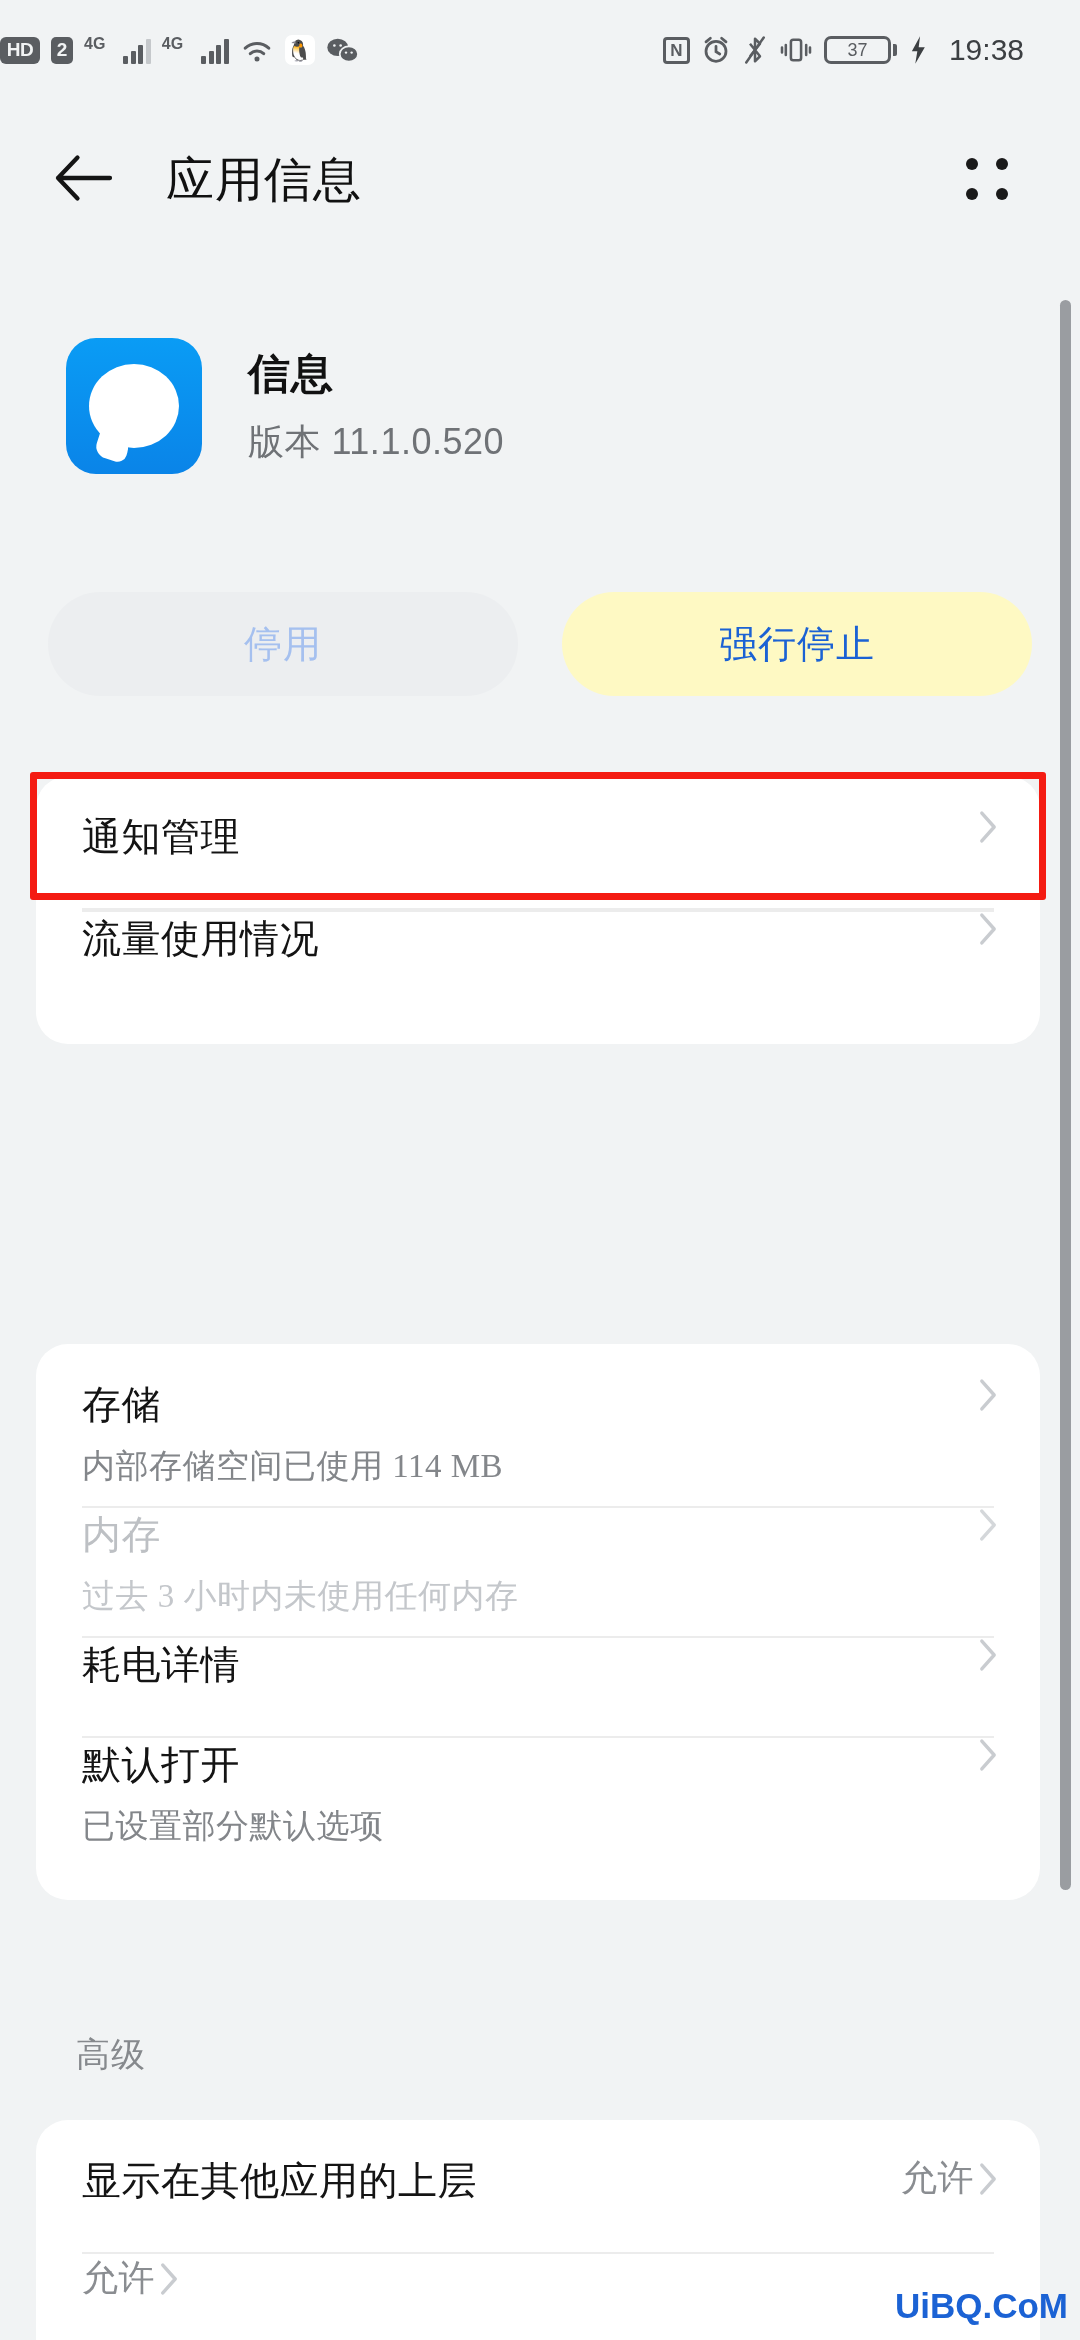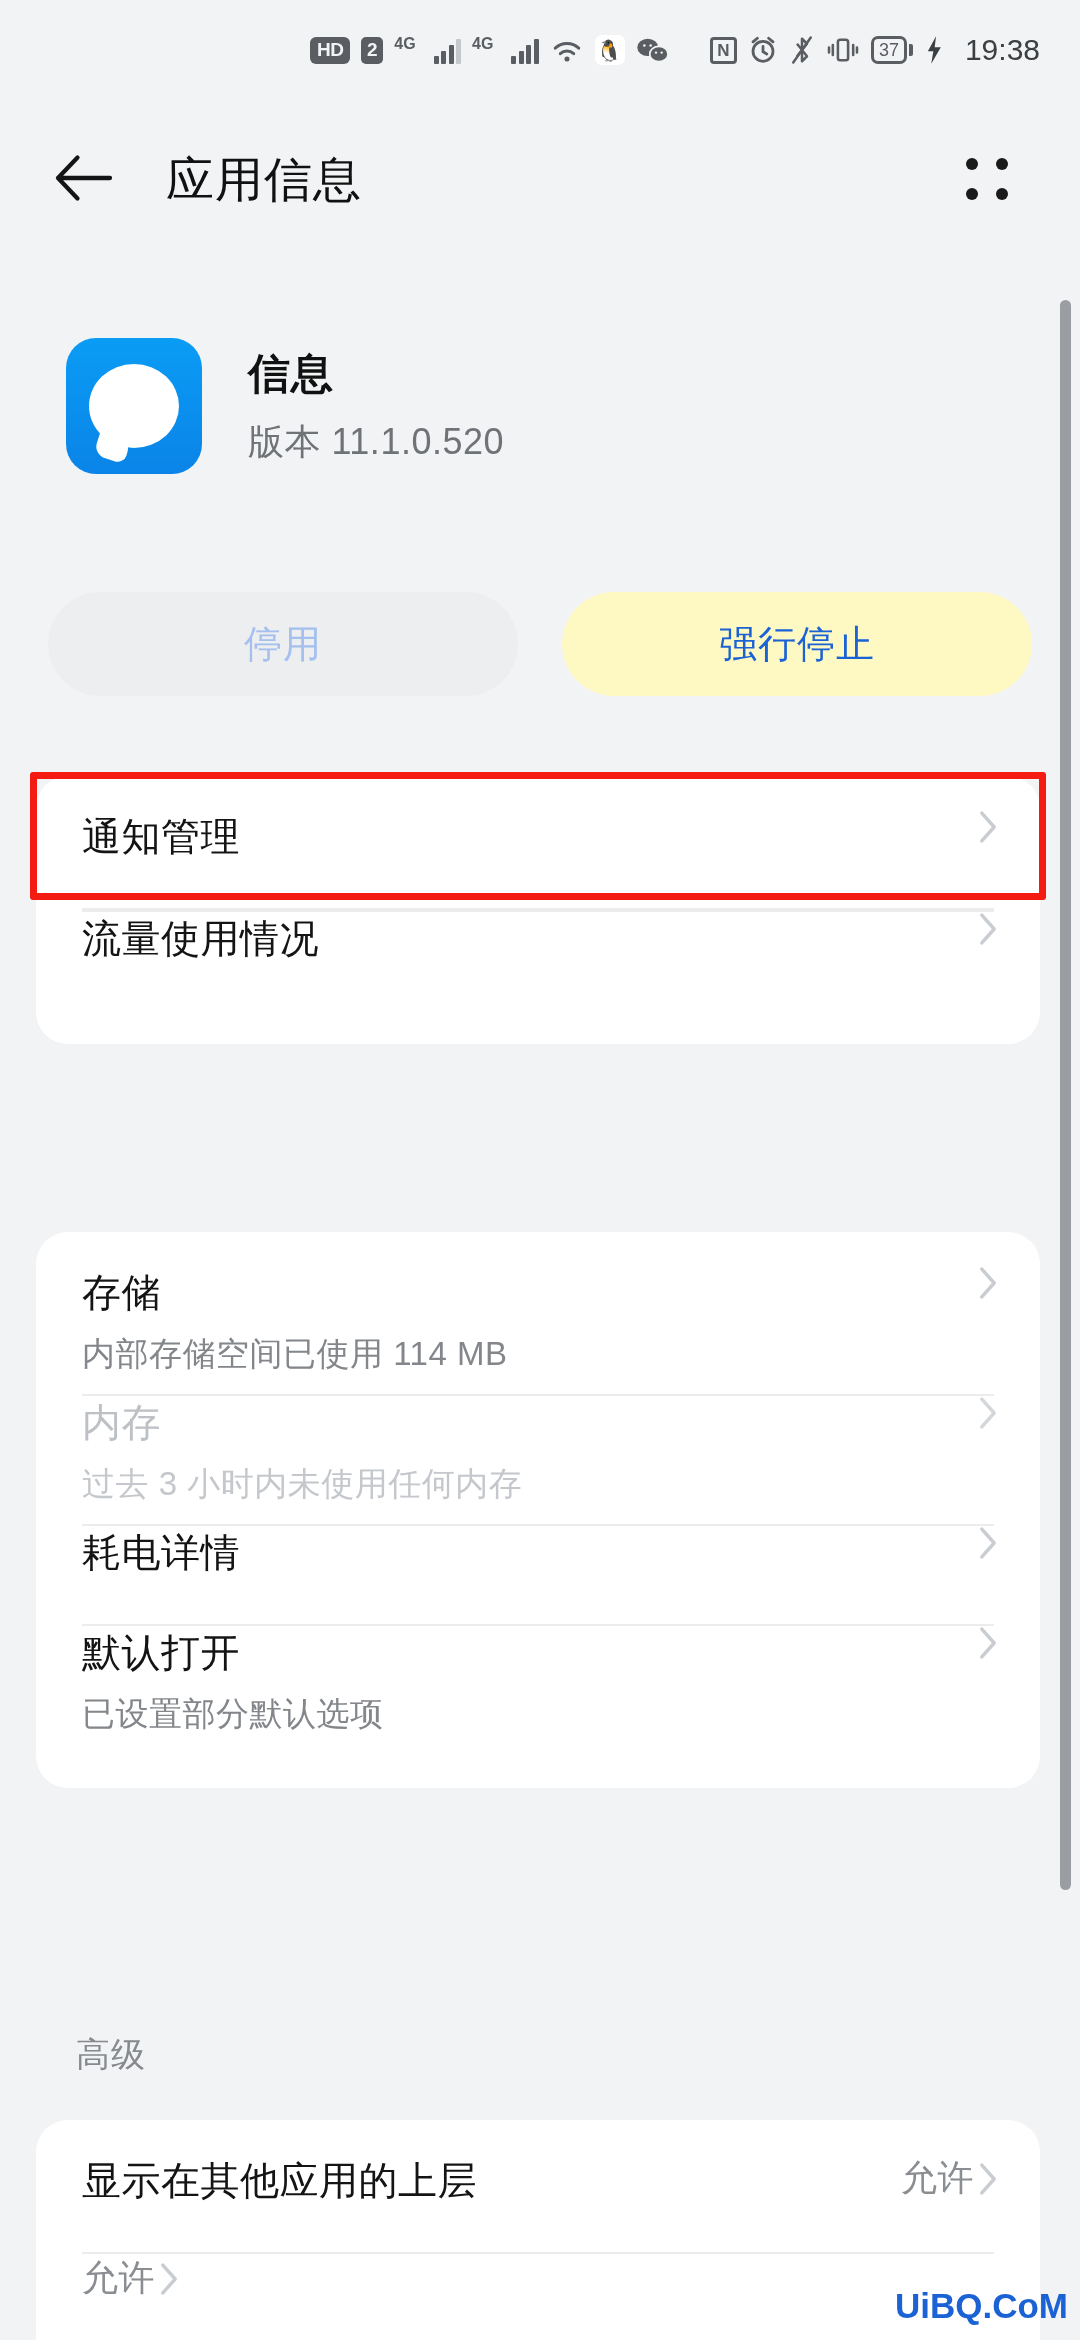--- a/index.html
+++ b/index.html
@@ -12,22 +12,22 @@
   .phone {
     position: relative;
     width: 1080px; height: 2340px;
     background: #f1f3f4;
   }
 
   
   .status-bar {
     position: absolute; top: 0; left: 0;
     width: 1080px; height: 100px;
-    display: flex; align-items: center; justify-content: flex-end;
-    padding-right: 40px;
+    display: flex; align-items: center; justify-content: space-between;
+    padding-right: 56px;
     gap: 0px;
   }
   .sb-group { display: flex; align-items: center; gap: 11px; }
   .sb-icon { display: flex; align-items: flex-end; color: #5a5d61; }
 
   .hd-badge {
     display: inline-flex; align-items: center; justify-content: center;
     background: #5a5d61; color: #f1f3f4;
     border-radius: 6px;
     font-size: 19px; font-weight: bold;
@@ -58,21 +58,21 @@
   }
   .nfc-badge {
     width: 27px; height: 27px; border: 3px solid #5a5d61; border-radius: 4px;
     display:flex; align-items:center; justify-content:center;
     font-size: 17px; font-weight: bold; color: #5a5d61; line-height: 1;
   }
   .battery {
     display: flex; align-items: center;
   }
   .battery-body {
-    width: 36px; height: 28px; border: 3px solid #5a5d61; border-radius: 7px;
+    width: 67px; height: 28px; border: 3px solid #5a5d61; border-radius: 7px;
     display: flex; align-items: center; justify-content: center;
     font-size: 18px; color: #5a5d61; font-weight: 500;
   }
   .battery-cap {
     width: 4px; height: 12px; background: #5a5d61; border-radius: 0 2px 2px 0;
     margin-left: 2px;
   }
   .clock {
     font-size: 30px; color: #3c3f42; margin-left: 10px; letter-spacing: 0px;
     font-weight: 400;
@@ -137,21 +137,21 @@
   }
   .action-btn.disabled { background: #eceef0; color: #a5c0ef; }
   .action-btn.primary  { background: #fef9c3; color: #1b62d4; font-weight: 500; }
 
   
   .card {
     position: absolute; left: 36px; width: 1004px;
     background: #ffffff; border-radius: 32px;
   }
   #card-1 { top: 776px; }
-  #card-2 { top: 1232px; }
+  #card-2 { top: 1344px; font-family: Liberation Serif, serif; }
   #card-3 { top: 2120px; }
 
   .row {
     position: relative;
     display: flex; align-items: flex-start; justify-content: space-between;
     padding: 0 42px 0 46px;
     min-height: 98px;
   }
   .row-tall { min-height: 128px; }
   .row-texts { display: flex; flex-direction: column; justify-content: center; }

